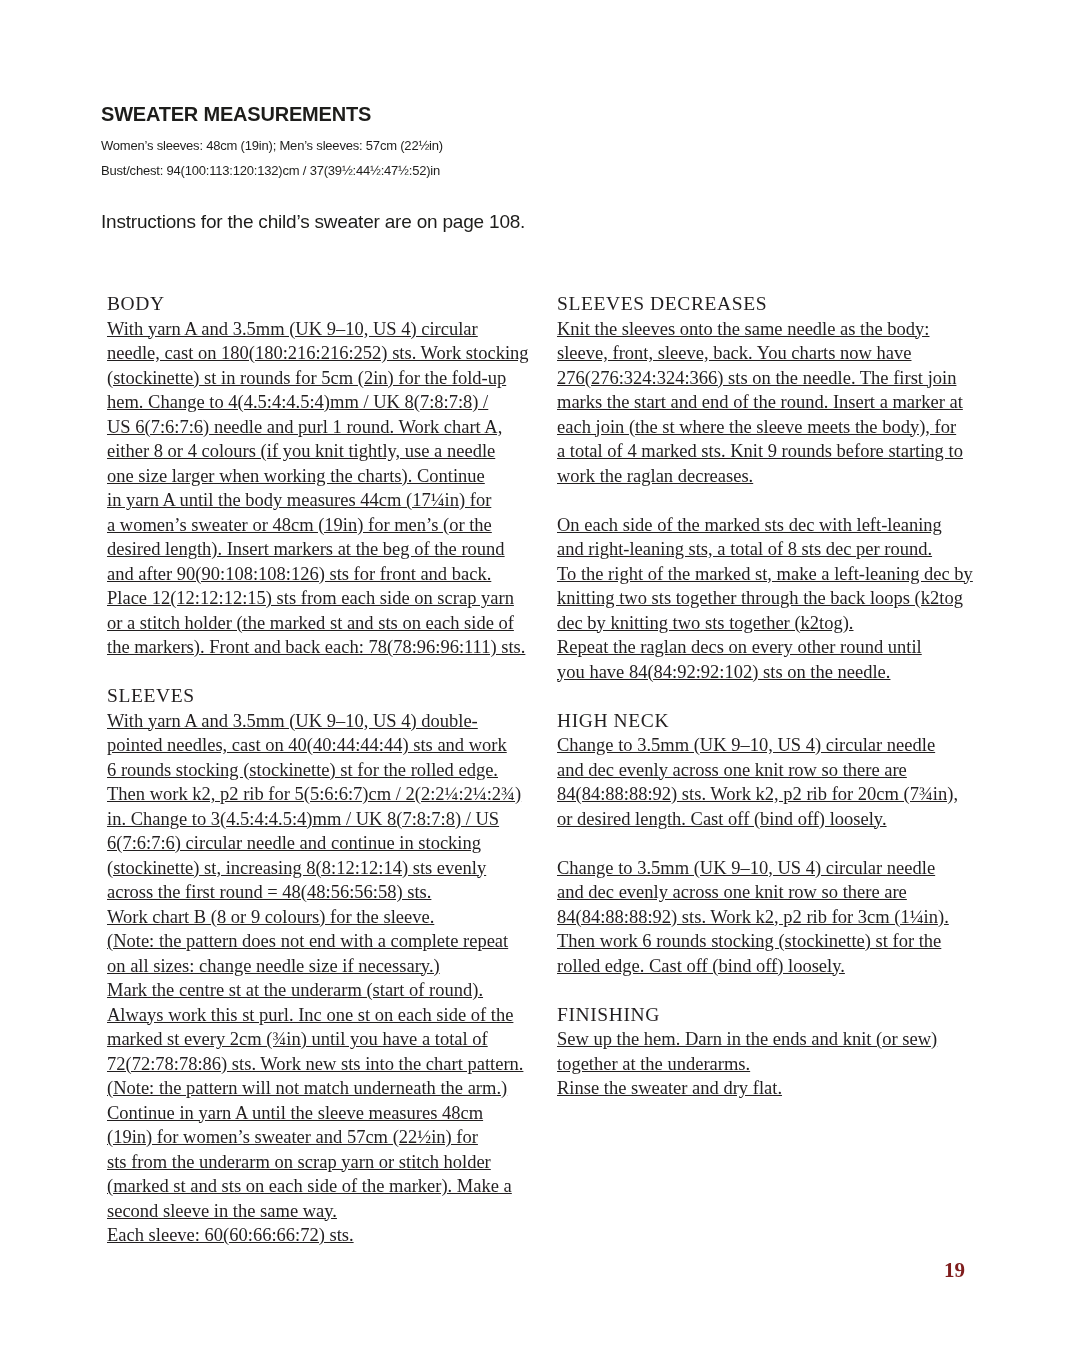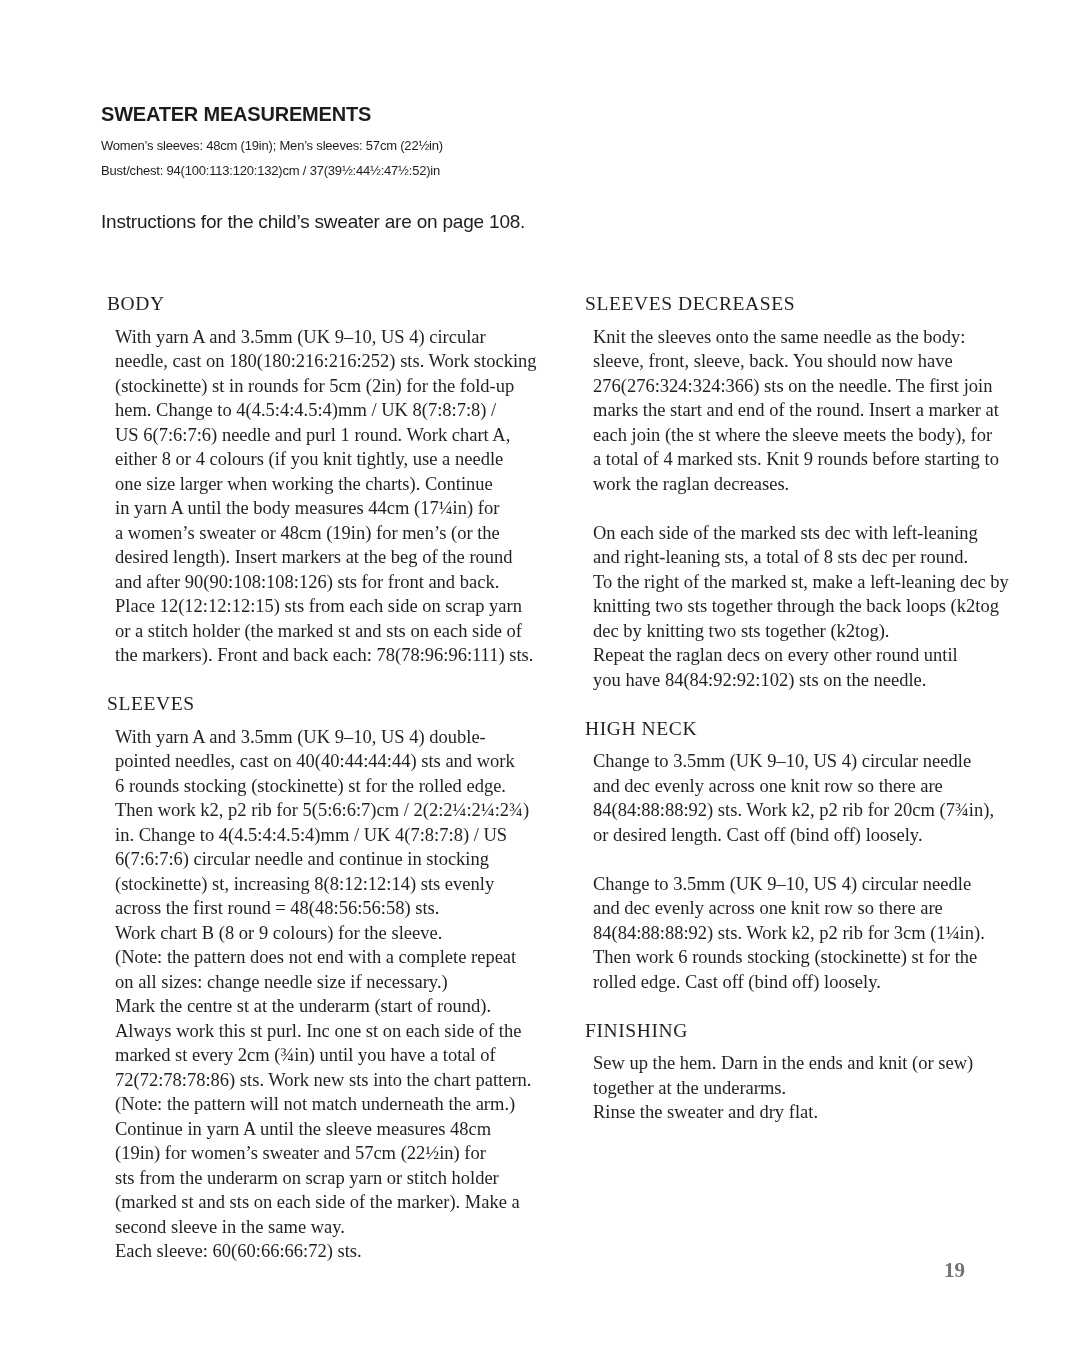--- a/index.html
+++ b/index.html
@@ -36,47 +36,47 @@
     font-size: 19px;
     letter-spacing: -0.2px;
     margin-top: 28px;
     white-space: nowrap;
   }
   .columns {
     position: absolute;
     left: 107px;
     top: 292px;
     display: flex;
-    gap: 36px;
+    gap: 8px;
   }
   .col { width: 442px; }
   .col-right { width: 420px; }
   section + section { margin-top: 24.5px; }
   .sec-heading {
     font-size: 19.5px;
     font-weight: 400;
     margin: 0;
     line-height: 24.5px;
     letter-spacing: 0.6px;
   }
-  .para { margin: 8px; }
+  .para { margin: 0; text-decoration: underline; }
   .para + .para { margin-top: 24.5px; }
   .line {
     font-size: 18.5px;
     line-height: 24.5px;
     white-space: nowrap;
   }
   .page-number {
     position: absolute;
     top: 1258px;
     left: 944px;
     font-family: "Liberation Serif", serif;
     font-weight: 700;
     font-size: 21px;
-    color: #737373;
+    color: #7f1d1d;
   }
 </style>
 </head>
 <body>
 
 <div class="page">
 
   <header class="header">
     <div class="h-title">SWEATER MEASUREMENTS</div>
     <div class="h-line">Women’s sleeves: 48cm (19in); Men’s sleeves: 57cm (22½in)</div>
@@ -105,21 +105,21 @@
             <div class="line">the markers). Front and back each: 78(78:96:96:111) sts.</div>
           </div>
         </section>
         <section>
           <h2 class="sec-heading">SLEEVES</h2>
           <div class="para">
             <div class="line">With yarn A and 3.5mm (UK 9–10, US 4) double-</div>
             <div class="line">pointed needles, cast on 40(40:44:44:44) sts and work</div>
             <div class="line">6 rounds stocking (stockinette) st for the rolled edge.</div>
             <div class="line">Then work k2, p2 rib for 5(5:6:6:7)cm / 2(2:2¼:2¼:2¾)</div>
-            <div class="line">in. Change to 4(4.5:4:4.5:4)mm / UK 4(7:8:7:8) / US</div>
+            <div class="line">in. Change to 3(4.5:4:4.5:4)mm / UK 8(7:8:7:8) / US</div>
             <div class="line">6(7:6:7:6) circular needle and continue in stocking</div>
             <div class="line">(stockinette) st, increasing 8(8:12:12:14) sts evenly</div>
             <div class="line">across the first round = 48(48:56:56:58) sts.</div>
             <div class="line">Work chart B (8 or 9 colours) for the sleeve.</div>
             <div class="line">(Note: the pattern does not end with a complete repeat</div>
             <div class="line">on all sizes: change needle size if necessary.)</div>
             <div class="line">Mark the centre st at the underarm (start of round).</div>
             <div class="line">Always work this st purl. Inc one st on each side of the</div>
             <div class="line">marked st every 2cm (¾in) until you have a total of</div>
             <div class="line">72(72:78:78:86) sts. Work new sts into the chart pattern.</div>
@@ -131,21 +131,21 @@
             <div class="line">second sleeve in the same way.</div>
             <div class="line">Each sleeve: 60(60:66:66:72) sts.</div>
           </div>
         </section>
       </div>
     <div class="col col-right" id="col-right">
         <section>
           <h2 class="sec-heading">SLEEVES DECREASES</h2>
           <div class="para">
             <div class="line">Knit the sleeves onto the same needle as the body:</div>
-            <div class="line">sleeve, front, sleeve, back. You should now have</div>
+            <div class="line">sleeve, front, sleeve, back. You charts now have</div>
             <div class="line">276(276:324:324:366) sts on the needle. The first join</div>
             <div class="line">marks the start and end of the round. Insert a marker at</div>
             <div class="line">each join (the st where the sleeve meets the body), for</div>
             <div class="line">a total of 4 marked sts. Knit 9 rounds before starting to</div>
             <div class="line">work the raglan decreases.</div>
           </div>
           <div class="para">
             <div class="line">On each side of the marked sts dec with left-leaning</div>
             <div class="line">and right-leaning sts, a total of 8 sts dec per round.</div>
             <div class="line">To the right of the marked st, make a left-leaning dec by</div>

